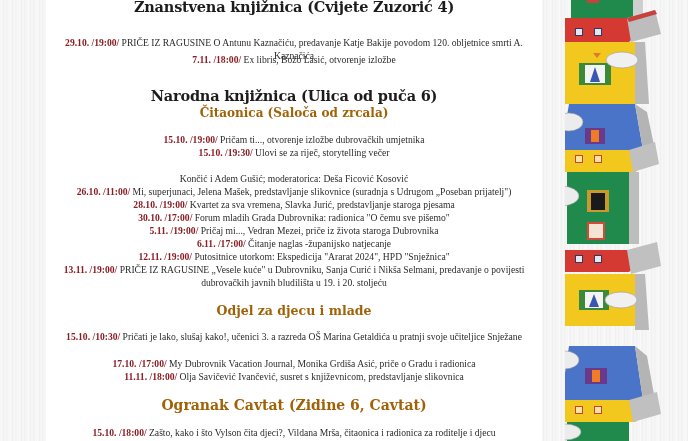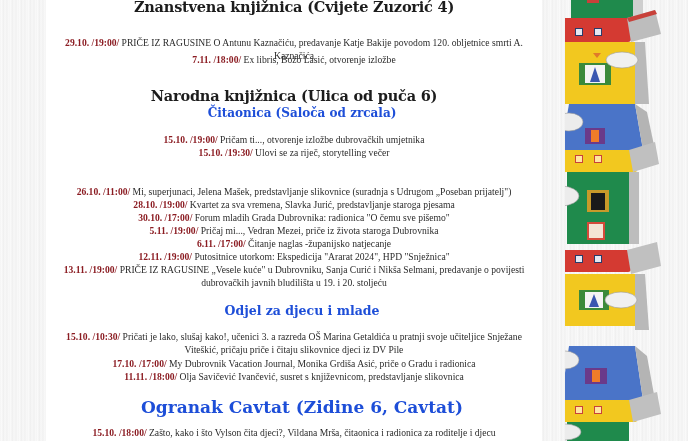--- a/index.html
+++ b/index.html
@@ -32,23 +32,23 @@
       letter-spacing: -0.2px;
       color: #1c1c1c;
       position: absolute;
       left: 0; width: 100%;
       text-align: center;
     }
     .h2 {
       font-family: "DejaVu Serif", serif;
       font-weight: bold;
       font-size: 12px;
-      color: #1d4ed8;
-      position: absolute;
-      left: 8px; width: 100%;
+      color: #a16207;
+      position: absolute;
+      left: 0; width: 100%;
       text-align: center;
     }
     .ev {
       position: absolute;
       left: 0; width: 100%;
       text-align: center;
       font-family: "Liberation Serif", serif;
       font-size: 9.6px;
       line-height: 13px;
       color: #2b2b2b;
@@ -86,20 +86,21 @@
     <div class="h2" style="top:106px;">Čitaonica (Saloča od zrcala)</div>
 
     <div class="ev" style="top:133px;">
       <span class="dt">15.10. /19:00/</span><span> Pričam ti..., otvorenje izložbe dubrovačkih umjetnika</span>
     </div>
     <div class="ev" style="top:146px;">
       <span class="dt">15.10. /19:30/</span><span> Ulovi se za riječ, storytelling večer</span>
     </div>
     <div class="ev" style="top:159px;">
       <br>
+      <span>Končić i Adem Gušić; moderatorica: Deša Ficović Kosović</span>
     </div>
     <div class="ev" style="top:185px;">
       <span class="dt">26.10. /11:00/</span><span> Mi, superjunaci, Jelena Mašek, predstavljanje slikovnice (suradnja s Udrugom „Poseban prijatelj")</span>
     </div>
     <div class="ev" style="top:198px;">
       <span class="dt">28.10. /19:00/</span><span> Kvartet za sva vremena, Slavka Jurić, predstavljanje staroga pjesama</span>
     </div>
     <div class="ev" style="top:211px;">
       <span class="dt">30.10. /17:00/</span><span> Forum mladih Grada Dubrovnika: radionica "O čemu sve pišemo"</span>
     </div>
@@ -114,30 +115,29 @@
     </div>
     <div class="ev" style="top:263px;">
       <span class="dt">13.11. /19:00/</span><span> PRIČE IZ RAGUSINE „Vesele kuće" u Dubrovniku, Sanja Curić i Nikša Selmani, predavanje o povijesti</span><br>
       <span>dubrovačkih javnih bludilišta u 19. i 20. stoljeću</span>
     </div>
 
     <div class="h2" style="top:303px; font-size:12.5px;">Odjel za djecu i mlade</div>
 
     <div class="ev" style="top:330px;">
       <span class="dt">15.10. /10:30/</span><span> Pričati je lako, slušaj kako!, učenici 3. a razreda OŠ Marina Getaldića u pratnji svoje učiteljice Snježane</span><br>
-      <span>Viteškić, pričaju priče i čitaju slikovnice djeci iz DV Pile</span>
     </div>
     <div class="ev" style="top:357px;">
       <span class="dt">17.10. /17:00/</span><span> My Dubrovnik Vacation Journal, Monika Grdiša Asić, priče o Gradu i radionica</span>
     </div>
     <div class="ev" style="top:370px;">
       <span class="dt">11.11. /18:00/</span><span> Olja Savičević Ivančević, susret s književnicom, predstavljanje slikovnica</span>
     </div>
 
-    <div class="h2" style="top:397px; font-size:17px;">Ogranak Cavtat (Zidine 6, Cavtat)</div>
+    <div class="h2" style="top:397px; font-size:14px;">Ogranak Cavtat (Zidine 6, Cavtat)</div>
 
     <div class="ev" style="top:426px;">
       <span class="dt">15.10. /18:00/</span><span> Zašto, kako i što Vylson čita djeci?, Vildana Mrša, čitaonica i radionica za roditelje i djecu</span>
     </div>
   </div>
 </div>
 
 <div class="books">
   <svg width="123" height="441" viewBox="0 0 123 441">
 

